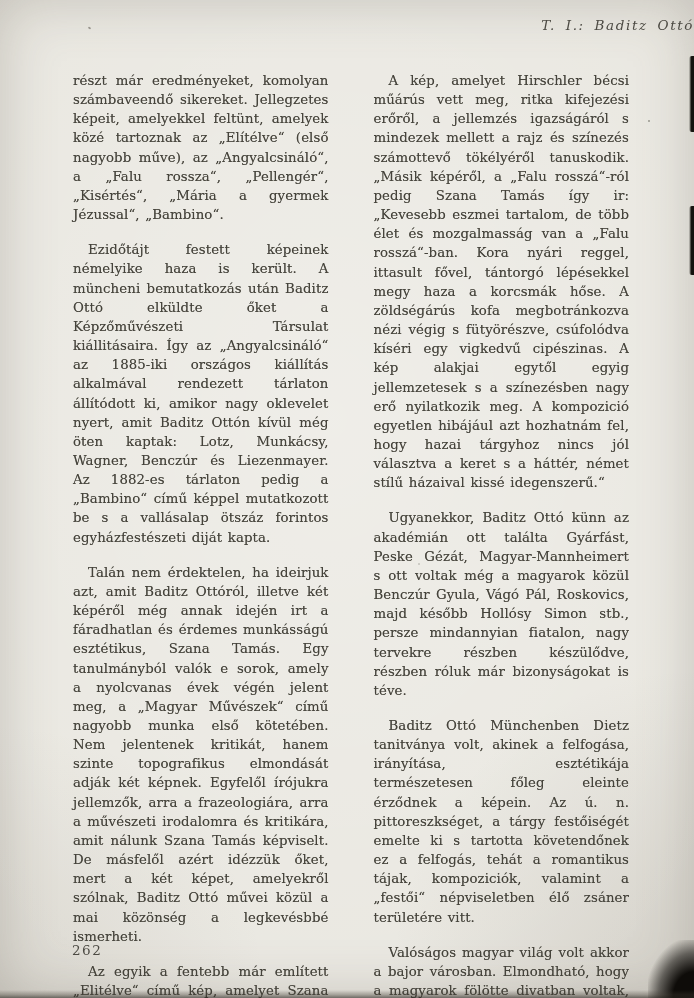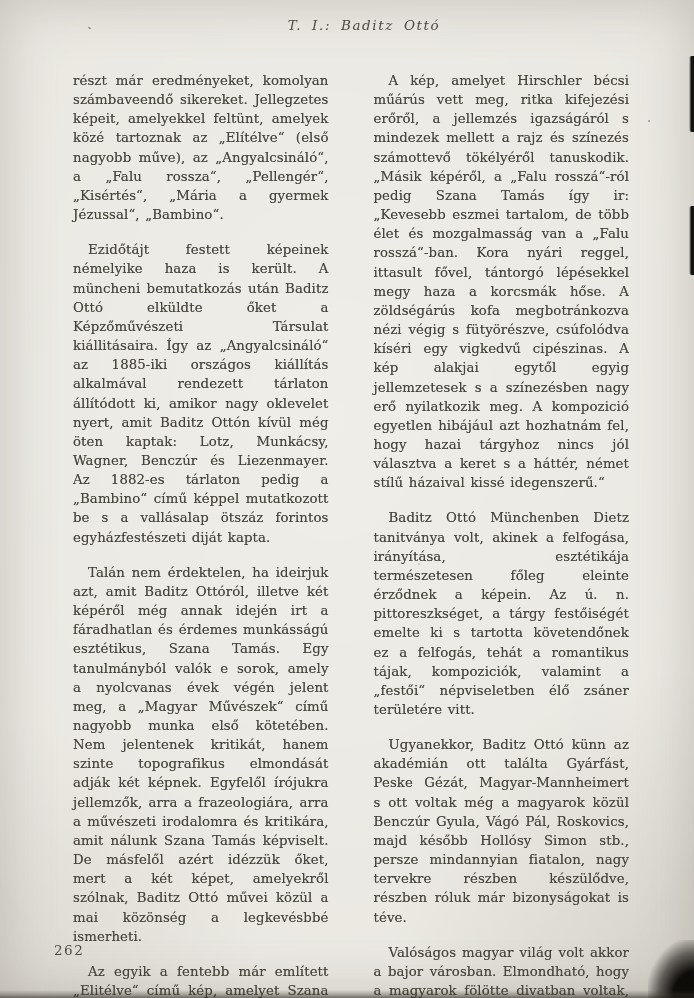--- a/index.html
+++ b/index.html
@@ -16,21 +16,21 @@
       radial-gradient(ellipse 120% 115% at 48% 42%, rgba(255,255,255,0.28), rgba(0,0,0,0) 60%),
       radial-gradient(ellipse 80% 60% at 100% 100%, rgba(110,102,90,0.18), rgba(0,0,0,0) 55%),
       radial-gradient(ellipse 70% 50% at 0% 100%, rgba(110,102,90,0.12), rgba(0,0,0,0) 55%),
       #e9e7e0;
     box-shadow: inset 0 0 55px rgba(110,104,92,0.30);
     color: #44423a;
   }
   .running-head {
     position: absolute; top: 17px; left: 0; width: 694px;
     padding-left: 34px; box-sizing: border-box;
-    text-align: center;
+    text-align: right;
     font-style: italic;
     font-size: 13.5px;
     letter-spacing: 1.6px;
     word-spacing: 4px;
     color: #4c4a43;
   }
   .columns {
     position: absolute; top: 55px; left: 57px;
     width: 588px;
     display: flex; gap: 13px;
@@ -43,21 +43,21 @@
     text-align: justify;
     text-indent: 15px;
     word-spacing: 1.2px;
     letter-spacing: 0.1px;
     color: #45433b;
     text-shadow: 0 0 0.5px rgba(69,67,59,0.55);
   }
   .column p.no-indent { text-indent: 0; }
   .column p.runover { text-align-last: justify; }
   .page-number {
-    position: absolute; left: 54px; top: 942px;
+    position: absolute; left: 72px; top: 942px;
     font-size: 13.5px; letter-spacing: 1.5px;
     color: #4c4a43;
   }
   
   .edge-streak {
     position: absolute; right: 0; width: 5px;
     background: linear-gradient(to left, #15130f 55%, rgba(21,19,15,0.45) 80%, rgba(21,19,15,0) 100%);
     border-radius: 3px 0 0 3px;
   }
   .streak-top    { top: 56px;  height: 76px; }
@@ -91,22 +91,22 @@
 
   <div class="columns">
     <div class="column">
       <p class="no-indent">részt már eredményeket, komolyan számbaveendő sikereket. Jellegzetes képeit, amelyekkel feltünt, amelyek közé tartoznak az „Elítélve“ (első nagyobb műve), az „Angyalcsináló“, a „Falu rossza“, „Pellengér“, „Kisértés“, „Mária a gyermek Jézussal“, „Bambino“.</p>
       <p>Ezidőtájt festett képeinek némelyike haza is került. A müncheni bemutatkozás után Baditz Ottó elküldte őket a Képzőművészeti Társulat kiállitásaira. Így az „Angyalcsináló“ az 1885-iki országos kiállítás alkalmával rendezett tárlaton állítódott ki, amikor nagy oklevelet nyert, amit Baditz Ottón kívül még öten kaptak: Lotz, Munkácsy, Wagner, Benczúr és Liezenmayer. Az 1882-es tárlaton pedig a „Bambino“ című képpel mutatkozott be s a vallásalap ötszáz forintos egyházfestészeti diját kapta.</p>
       <p>Talán nem érdektelen, ha ideirjuk azt, amit Baditz Ottóról, illetve két képéről még annak idején irt a fáradhatlan és érdemes munkásságú esztétikus, Szana Tamás. Egy tanulmányból valók e sorok, amely a nyolcvanas évek végén jelent meg, a „Magyar Művészek“ című nagyobb munka első kötetében. Nem jelentenek kritikát, hanem szinte topografikus elmondását adják két képnek. Egyfelől írójukra jellemzők, arra a frazeologiára, arra a művészeti irodalomra és kritikára, amit nálunk Szana Tamás képviselt. De másfelől azért idézzük őket, mert a két képet, amelyekről szólnak, Baditz Ottó művei közül a mai közönség a legkevésbbé ismerheti.</p>
       <p class="runover">Az egyik a fentebb már említett „Elitélve“ című kép, amelyet Szana így ismertet: „Sötét, nedves börtönhelyiség tárul fel előttünk, amely csupán egy ablaknak csúfolt lyukon át nyer némi világosságot. Az előtérben néhány beesett arcú, vézna és rongyos nő a nép söpredékeiből, foglalkoztatná érdeklődésünket, ha első pillantásunk önkéntelenül ama karcsú, nyulánk, meglepően szép arcú fiatal leányra nem esnék, ki éppen most lett új lakójává a nők börtönének. Még nyitva a homályos, szurtos pincehelyiség ajtaja s a börtönőr rideg, részvétet nem ismert alakja mellett, a beözönlő napfényben láthatjuk a szegény, kétségbeesett anyát, ki elítélt leányában talán öregségének utolsó támaszát veszítette el s ki tudja mennyi</p>
     </div>
     <div class="column">
       <p>A kép, amelyet Hirschler bécsi műárús vett meg, ritka kifejezési erőről, a jellemzés igazságáról s mindezek mellett a rajz és színezés számottevő tökélyéről tanuskodik. „Másik képéről, a „Falu rosszá“-ról pedig Szana Tamás így ir: „Kevesebb eszmei tartalom, de több élet és mozgalmasság van a „Falu rosszá“-ban. Kora nyári reggel, ittasult fővel, tántorgó lépésekkel megy haza a korcsmák hőse. A zöldségárús kofa megbotránkozva nézi végig s fütyörészve, csúfolódva kíséri egy vigkedvű cipészinas. A kép alakjai egytől egyig jellemzetesek s a színezésben nagy erő nyilatkozik meg. A kompozició egyetlen hibájául azt hozhatnám fel, hogy hazai tárgyhoz nincs jól választva a keret s a háttér, német stílű házaival kissé idegenszerű.“</p>
+      <p>Ugyanekkor, Baditz Ottó künn az akadémián ott találta Gyárfást, Peske Gézát, Magyar-Mannheimert s ott voltak még a magyarok közül Benczúr Gyula, Vágó Pál, Roskovics, majd később Hollósy Simon stb., persze mindannyian fiatalon, nagy tervekre részben készülődve, részben róluk már bizonyságokat is téve.</p>
       <p>Baditz Ottó Münchenben Dietz tanitványa volt, akinek a felfogása, irányítása, esztétikája természetesen főleg eleinte érződnek a képein. Az ú. n. pittoreszkséget, a tárgy festőiségét emelte ki s tartotta követendőnek ez a felfogás, tehát a romantikus tájak, kompoziciók, valamint a „festői“ népviseletben élő zsáner területére vitt.</p>
-      <p>Ugyanekkor, Baditz Ottó künn az akadémián ott találta Gyárfást, Peske Gézát, Magyar-Mannheimert s ott voltak még a magyarok közül Benczúr Gyula, Vágó Pál, Roskovics, majd később Hollósy Simon stb., persze mindannyian fiatalon, nagy tervekre részben készülődve, részben róluk már bizonyságokat is téve.</p>
       <p class="runover">Valóságos magyar világ volt akkor a bajor városban. Elmondható, hogy a magyarok fölötte divatban voltak, ahogy se azelőtt, se azóta. A Magyar Egyesület volt az a szerv, amely összegyűjtötte őket, amely élénk, tevékeny szerepet játszott, hangos és mozgalmas napokat élt. Három éven át (1879—82) Baditz Ottó volt az egyesület elnöke, amely jelentőségben az osztrákok hasonló egyesületét ugyancsak messze maga mögött hagyta. Szinte</p>
     </div>
   </div>
 
   <div class="page-number">262</div>
 
   <div class="edge-streak streak-top"></div>
   <div class="edge-streak streak-middle"></div>
   <div class="corner-blob"></div>
   <div class="bottom-band"></div>

